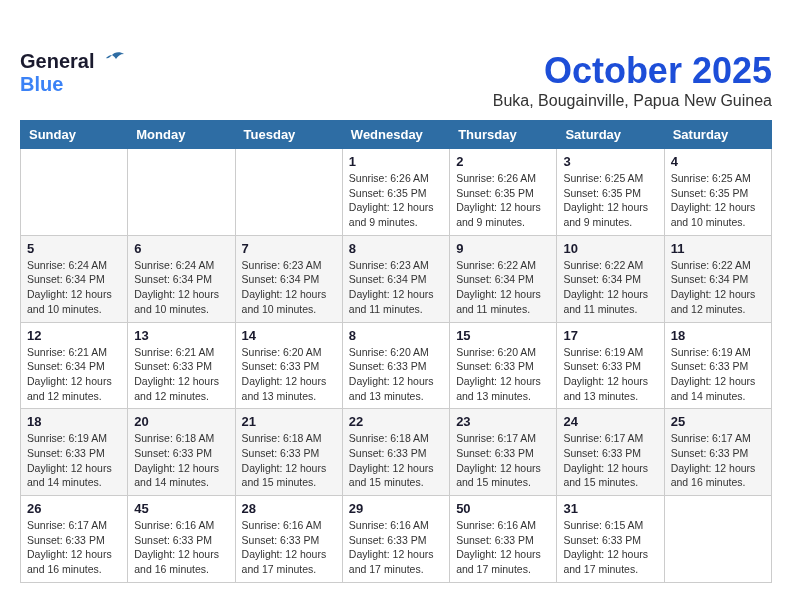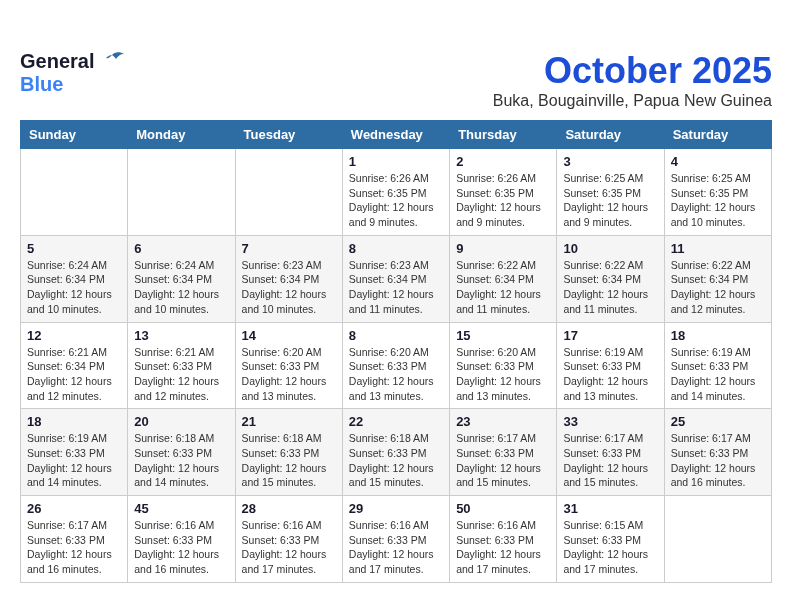--- a/index.html
+++ b/index.html
@@ -271,21 +271,21 @@
 Sunset: 6:33 PM
 Daylight: 12 hours and 15 minutes.</div>
         </td>
         <td>
           <span class="day-number">23</span>
           <div class="day-info" style="white-space: pre-line;">Sunrise: 6:17 AM
 Sunset: 6:33 PM
 Daylight: 12 hours and 15 minutes.</div>
         </td>
         <td>
-          <span class="day-number">33</span>
+          <span class="day-number">24</span>
           <div class="day-info" style="white-space: pre-line;">Sunrise: 6:17 AM
 Sunset: 6:33 PM
 Daylight: 12 hours and 15 minutes.</div>
         </td>
         <td>
           <span class="day-number">25</span>
           <div class="day-info" style="white-space: pre-line;">Sunrise: 6:17 AM
 Sunset: 6:33 PM
 Daylight: 12 hours and 16 minutes.</div>
         </td>

